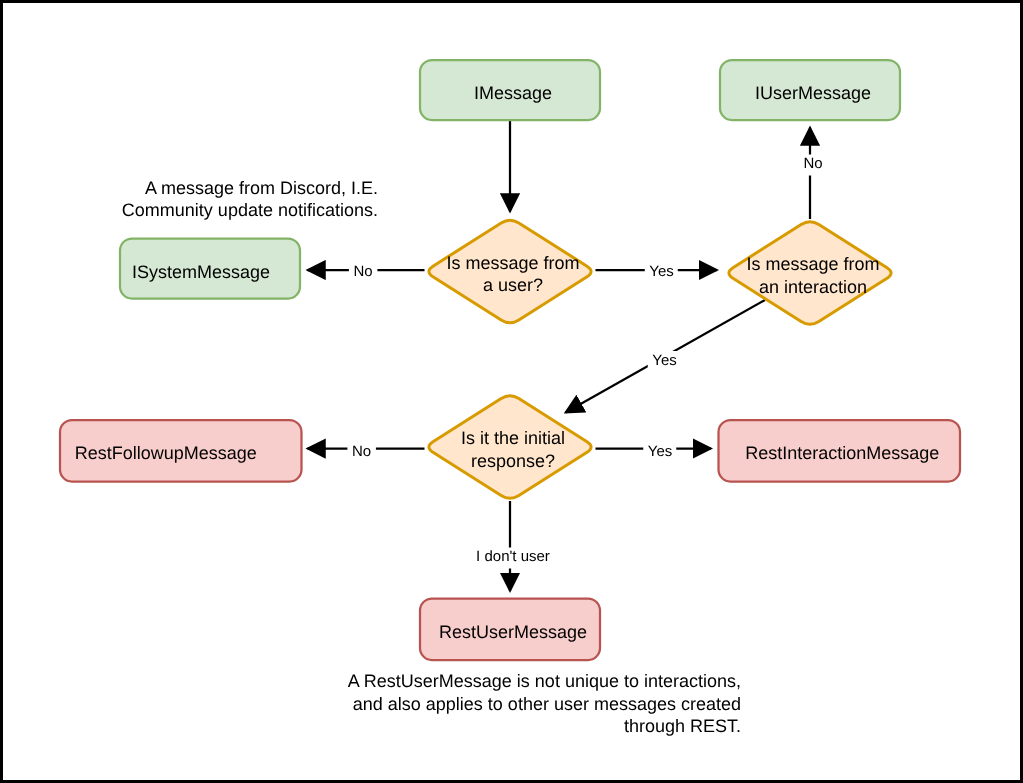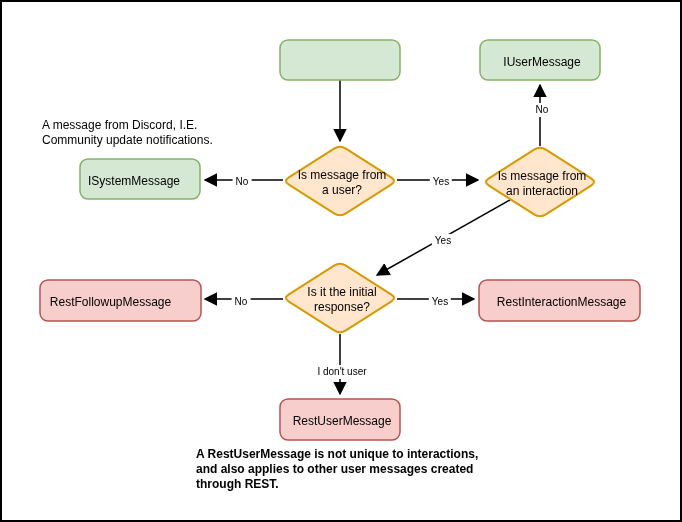--- a/index.html
+++ b/index.html
@@ -31,21 +31,21 @@
     transform: translate(-50%, -50%);
     background: #ffffff;
     padding: 0 3px;
     font-size: 10px;
     line-height: 14px;
     white-space: nowrap;
     pointer-events: none;
   }
   .note {
     position: absolute;
-    text-align: left;
+    text-align: right;
     font-size: 12px;
     line-height: 15px;
     white-space: pre-line;
     pointer-events: none;
   }
   
   .lbl-imessage        { left:280px; top:40px;  width:120px; height:40px; }
   .lbl-iusermessage    { left:480px; top:40px;  width:120px; height:40px; }
   .lbl-isystemmessage  { left:72px;  top:159px; width:120px; height:40px; }
   .lbl-q-user          { left:283px; top:145px; width:114px; height:72px; }
@@ -57,21 +57,21 @@
   
   .elbl-user-no        { left:240px; top:180px; }
   .elbl-user-yes       { left:439px; top:180px; }
   .elbl-interaction-no { left:540px; top:108px; }
   .elbl-interaction-yes{ left:441px; top:239px; }
   .elbl-initial-no     { left:239px; top:300px; }
   .elbl-initial-yes    { left:438px; top:300px; }
   .elbl-initial-idk    { left:340px; top:370px; }
   
   .note-system   { left:40px;  top:116px; width:210px; }
-  .note-restuser { left:194px; top:445px; width:308px;font-weight:bold; }
+  .note-restuser { left:184px; top:445px; width:308px; }
 </style>
 </head>
 <body>
 
 <div class="canvas">
 
   <svg width="678" height="518" viewBox="2 2 678 518">
     <defs>
       <marker id="arrow" viewBox="0 0 10 10" refX="9" refY="5" markerWidth="9" markerHeight="9" orient="auto-start-reverse">
         <path d="M0,0 L10,5 L0,10 z" fill="#000"></path>
@@ -96,20 +96,21 @@
       <rect x="40" y="280" width="161" height="41" rx="8" fill="#f8cecc" stroke="#b85450"></rect>
       <rect x="479" y="280" width="161" height="41" rx="8" fill="#f8cecc" stroke="#b85450"></rect>
       <rect x="280" y="399" width="120" height="41" rx="8" fill="#f8cecc" stroke="#b85450"></rect>
 
       <path stroke-width="2" d="M334.1,148.7 Q340,145 345.9,148.7 L391.1,177.3 Q397,181 391.1,184.7 L345.9,213.3 Q340,217 334.1,213.3 L288.9,184.7 Q283,181 288.9,177.3 Z" fill="#ffe6cc" stroke="#d79b00"></path>
       <path stroke-width="2" d="M534.1,149.7 Q540,146 545.9,149.7 L591.1,178.3 Q597,182 591.1,185.7 L545.9,214.3 Q540,218 534.1,214.3 L488.9,185.7 Q483,182 488.9,178.3 Z" fill="#ffe6cc" stroke="#d79b00"></path>
       <path stroke-width="2" d="M334.1,265.7 Q340,262 345.9,265.7 L391.1,294.3 Q397,298 391.1,301.7 L345.9,330.3 Q340,334 334.1,330.3 L288.9,301.7 Q283,298 288.9,294.3 Z" fill="#ffe6cc" stroke="#d79b00"></path>
     </g>
   </svg>
 
+  <div class="lbl lbl-imessage">IMessage</div>
   <div class="lbl lbl-iusermessage">IUserMessage</div>
   <div class="lbl lbl-isystemmessage">ISystemMessage</div>
   <div class="lbl lbl-q-user">Is message from
 a user?</div>
   <div class="lbl lbl-q-interaction">Is message from
 an interaction</div>
   <div class="lbl lbl-q-initial">Is it the initial
 response?</div>
   <div class="lbl lbl-restfollowup">RestFollowupMessage</div>
   <div class="lbl lbl-restinteraction">RestInteractionMessage</div>

